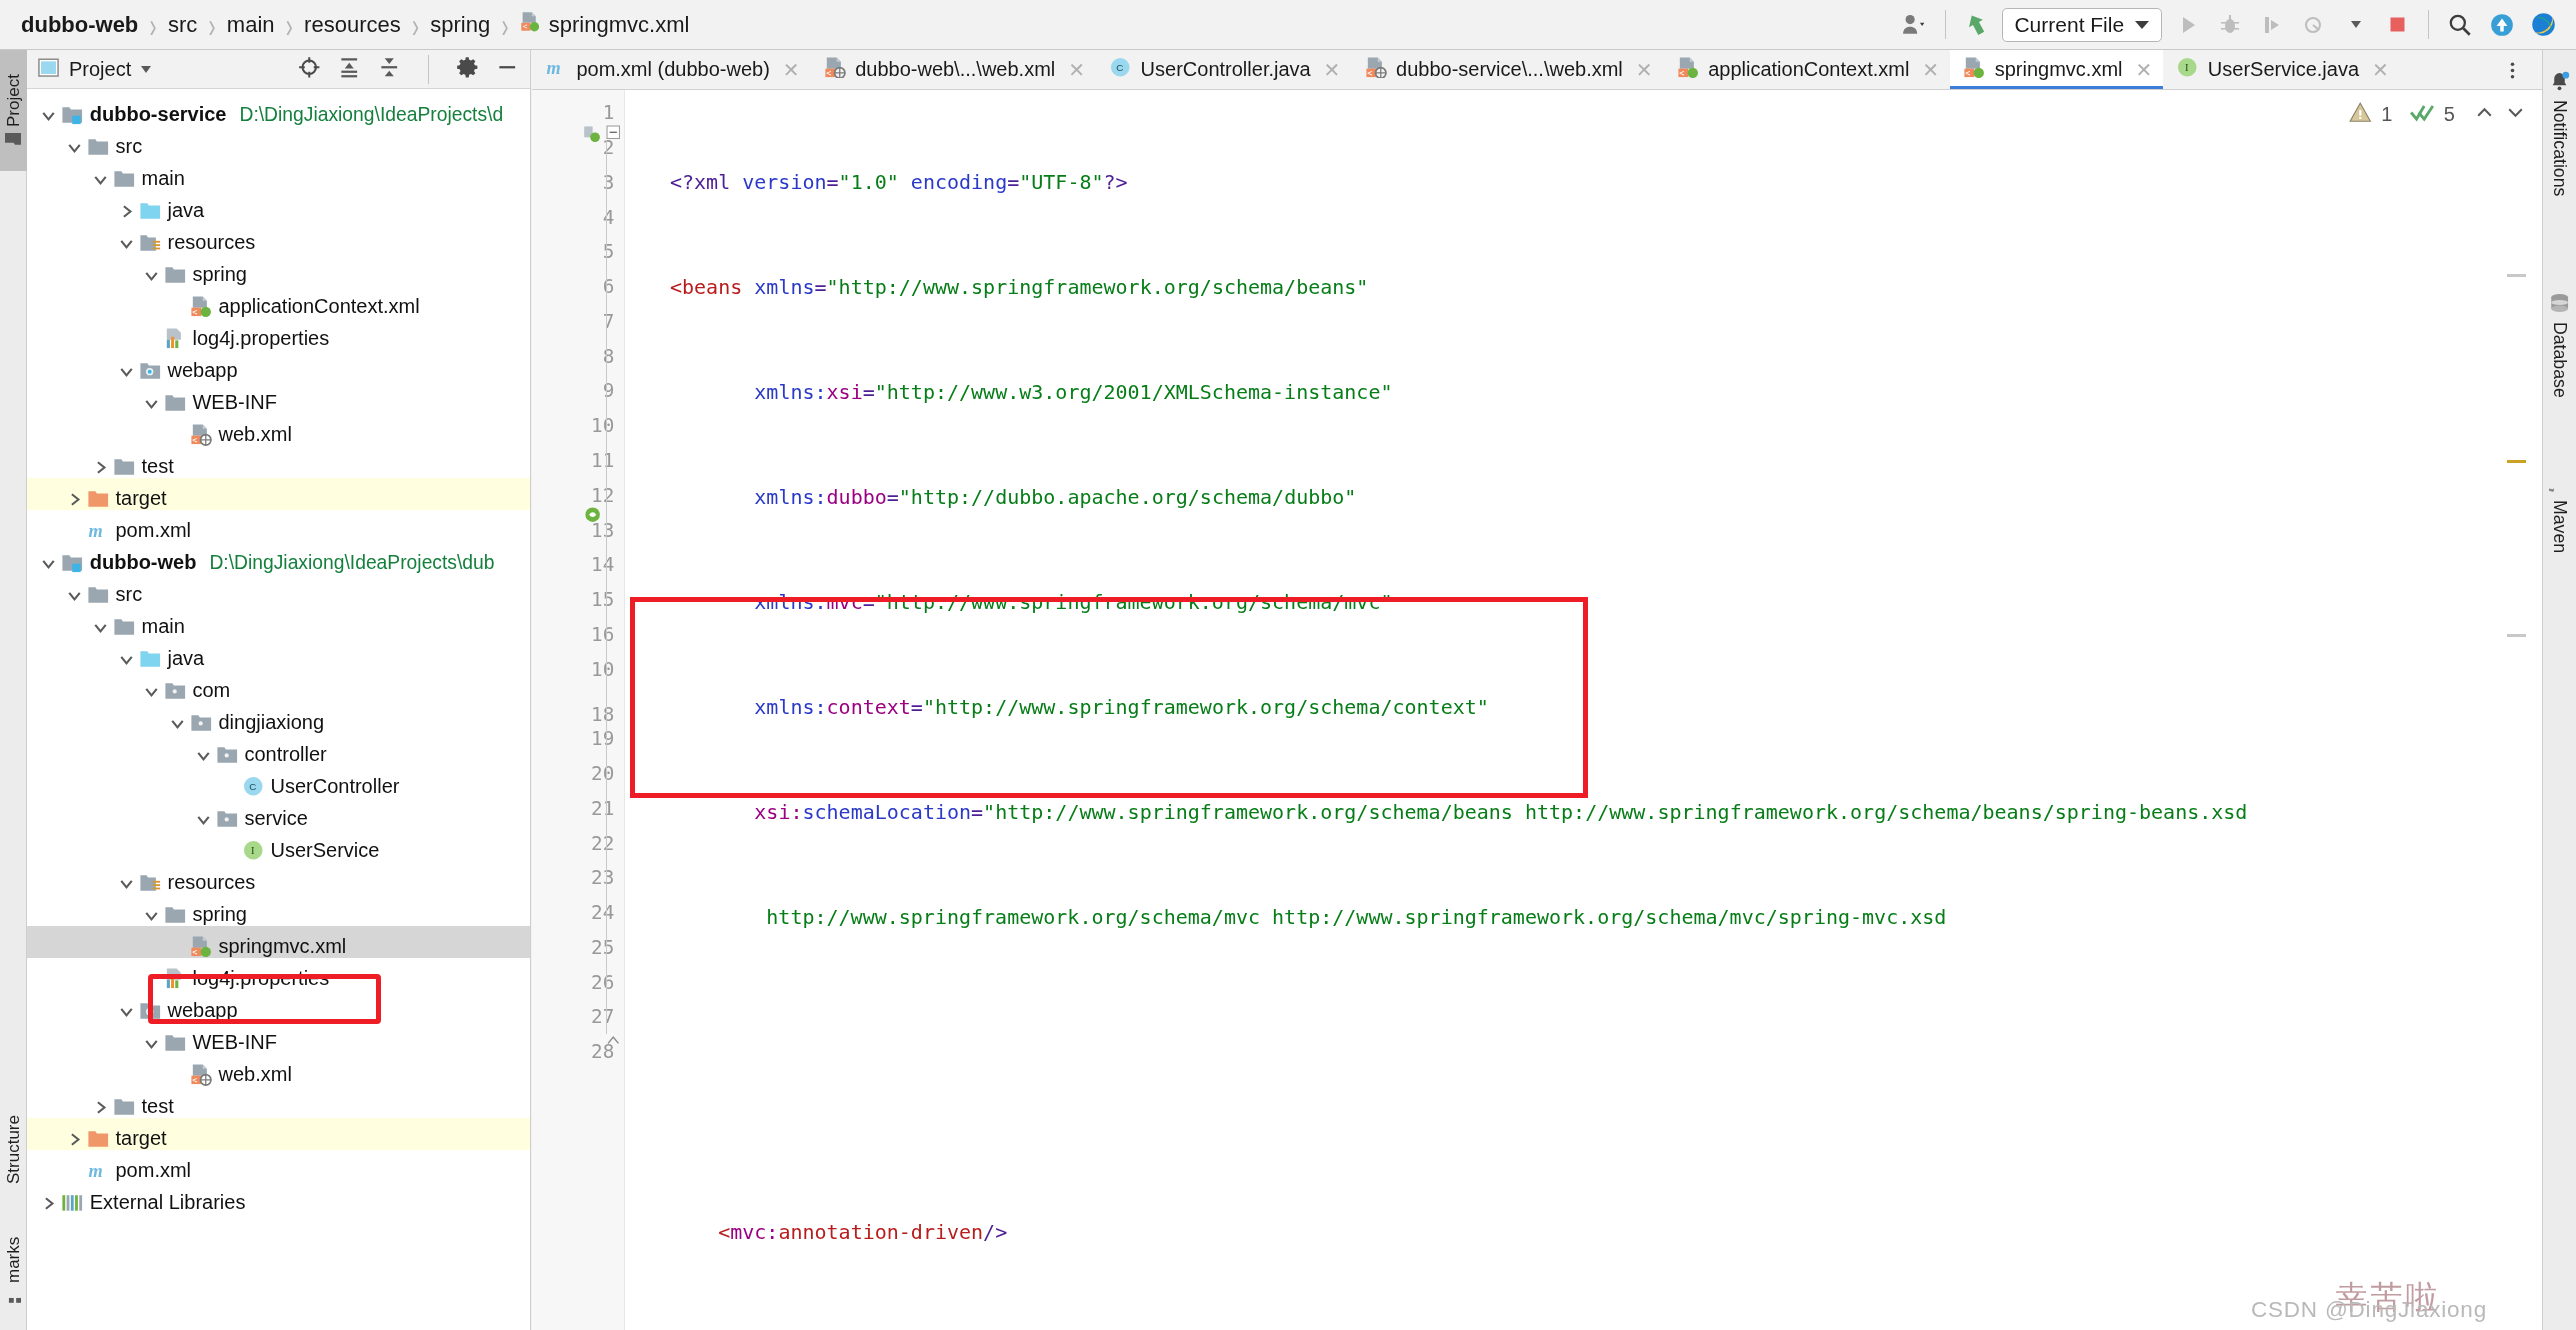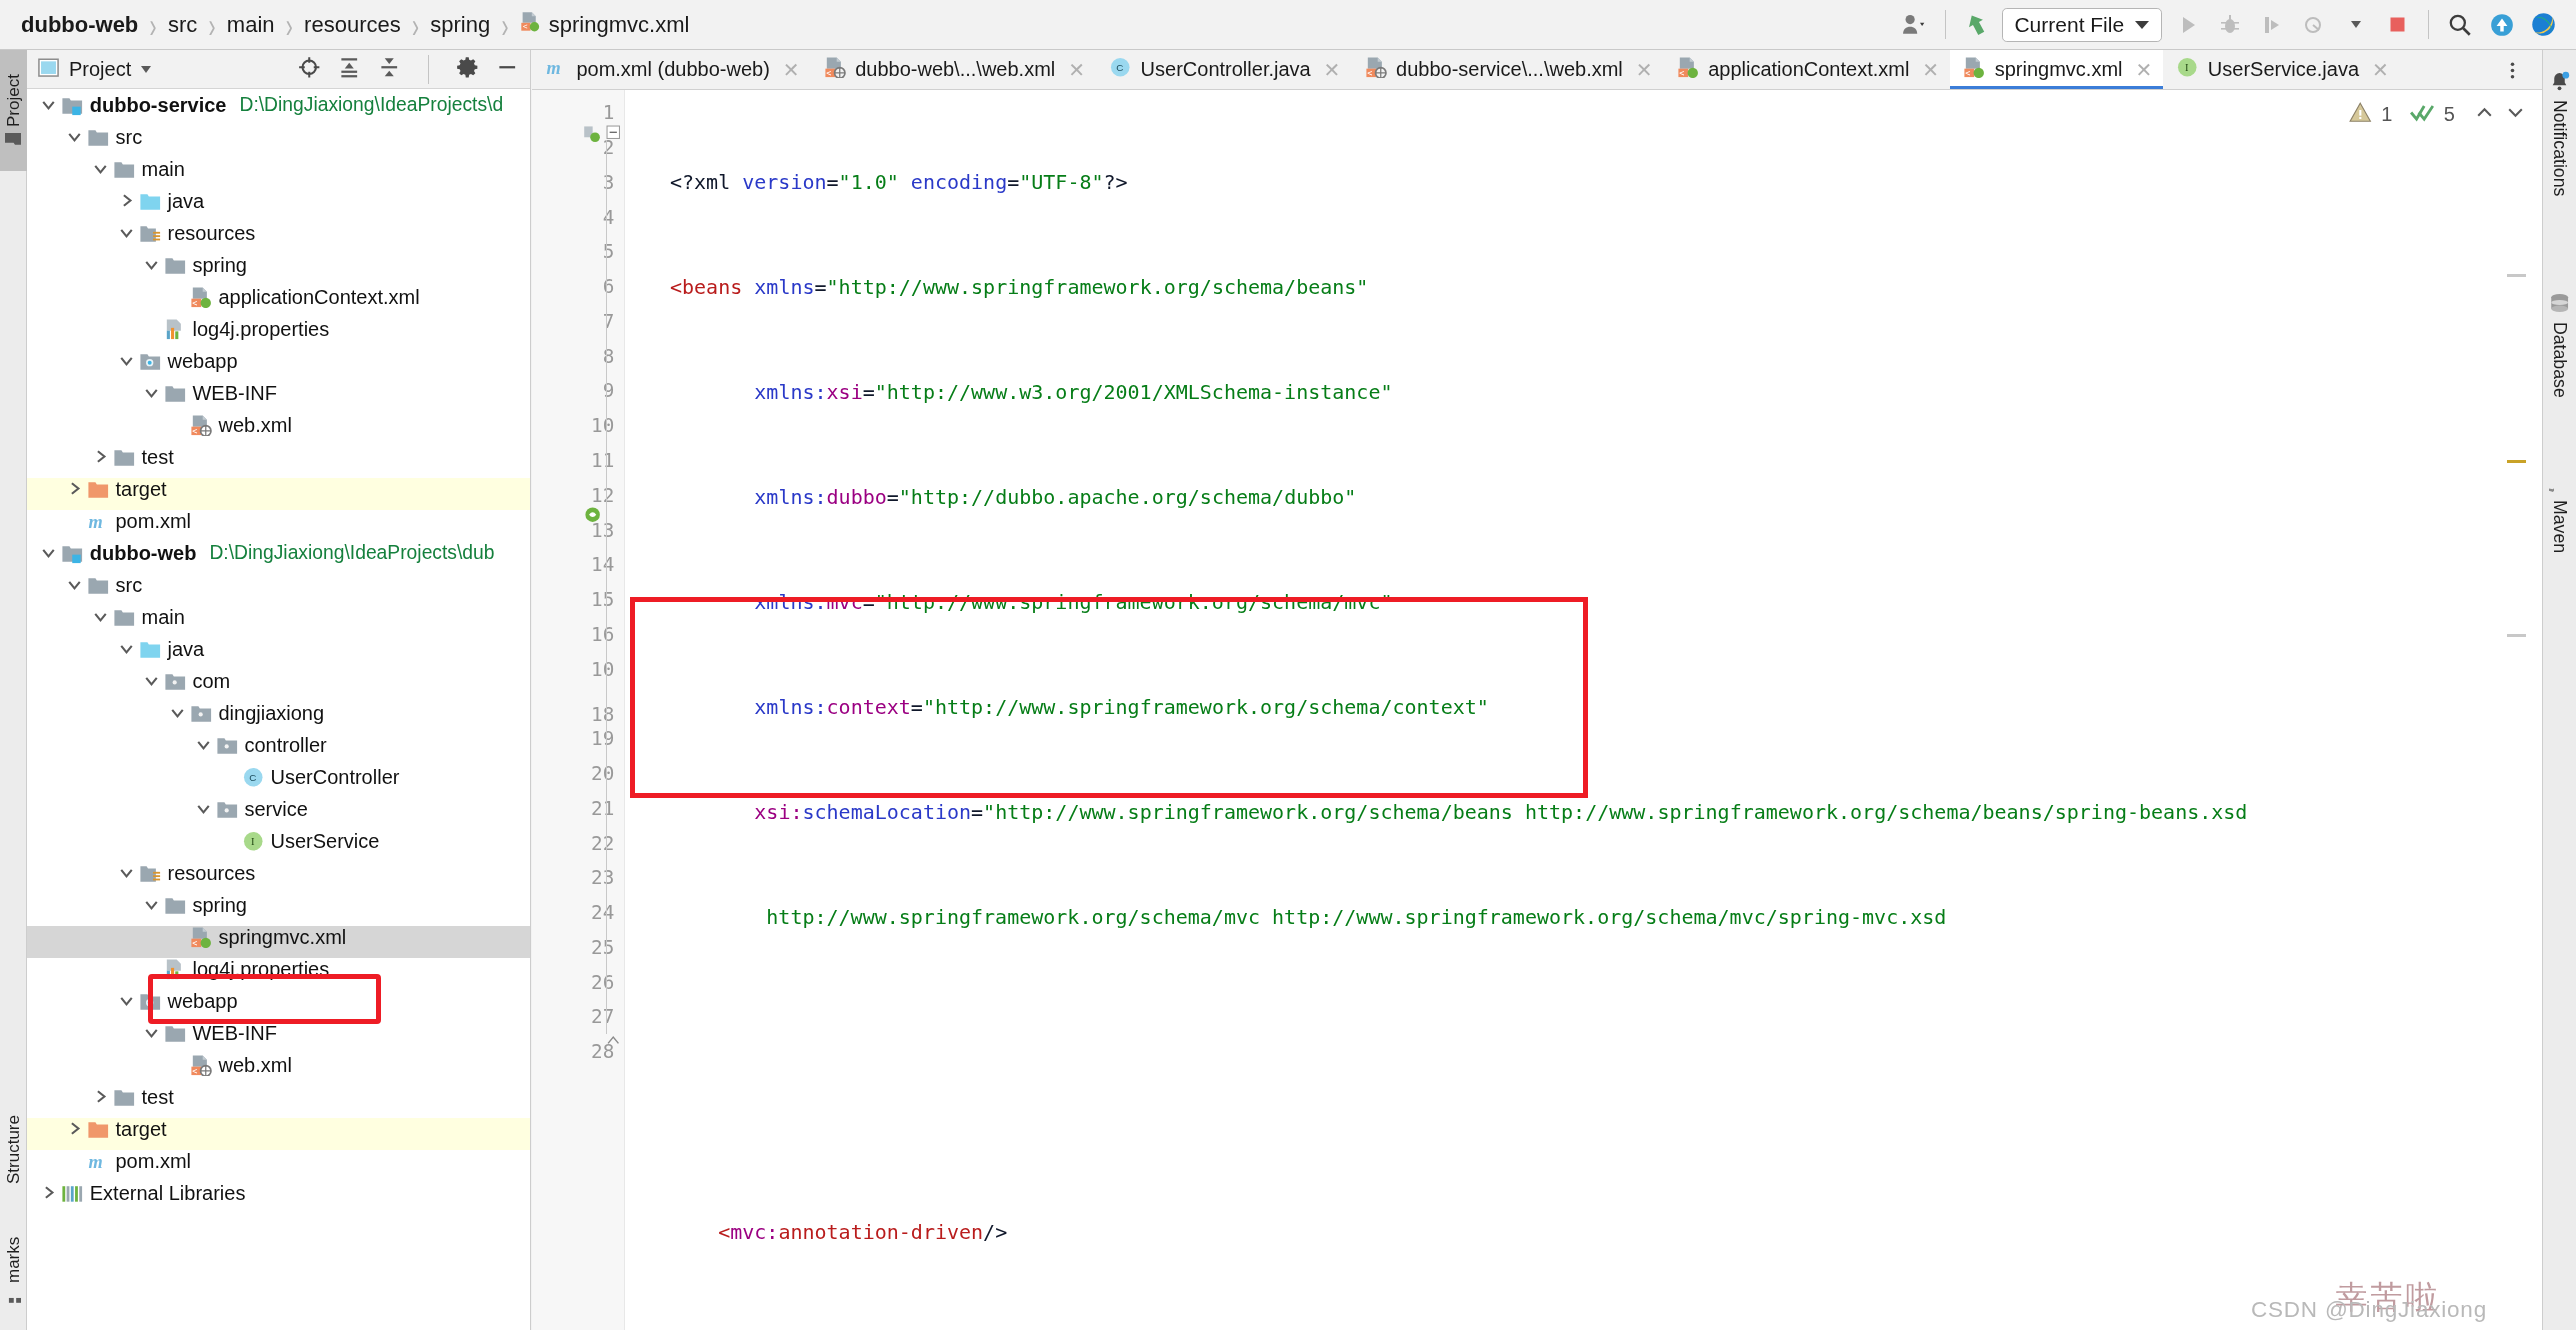--- a/index.html
+++ b/index.html
@@ -88,21 +88,21 @@
   }
   .projhead {
     height: 39px; background: #f2f2f2; border-bottom: 0.8px solid #d5d5d5;
     display: flex; align-items: center; padding: 0 11.3px; gap: 9.7px;
   }
   .projhead-title { font-size: 20px; color: #1a1a1a; }
   .projhead-icons { margin-left: auto; display: flex; align-items: center; gap: 17.7px; }
 
   .tree { position: relative; padding-top: 4.8px; font-size: 20px; color: #111; }
   .trow {
-    height: 32px; display: flex; align-items: flex-start; white-space: nowrap;
+    height: 32px; display: flex; align-items: flex-end; white-space: nowrap;
     padding-left: 11.3px; position: relative;
   }
   .trow.hl-yellow { background: #ffffe0; }
   .trow.hl-grey { background: #d6d6d6; }
   .chev {
     width: 21px; height: 21px; display: inline-flex; align-items: center;
     justify-content: center; flex: 0 0 21px; margin-right: 1.6px;
   }
   .chev svg { display: block; }
   .tlabel { margin-left: 6.4px; }
@@ -156,21 +156,21 @@
     font-family: "DejaVu Sans Mono", monospace; font-size: 20px;
     line-height: 35px; padding-top: 4.8px; white-space: pre;
   }
   .cl { position: relative; height: 35px; }
 
   
   .s-tag   { color: #b91c1c; }
   .s-ns    { color: #9b0082; }
   .s-attr  { color: #2a39c8; }
   .s-val   { color: #067d17; }
-  .s-punc  { color: #0f172a; }
+  .s-punc  { color: #4c1d95; }
   .s-plain { color: #000000; }
 
   
   .rmark { position: absolute; right: 16px; width: 19.3px; height: 3.2px; }
 
   
   .code-callout {
     position: absolute; left: 630px; top: 597px; width: 958px; height: 201px;
     border: 5.6px solid #ee1c25; pointer-events: none; z-index: 6;
   }

